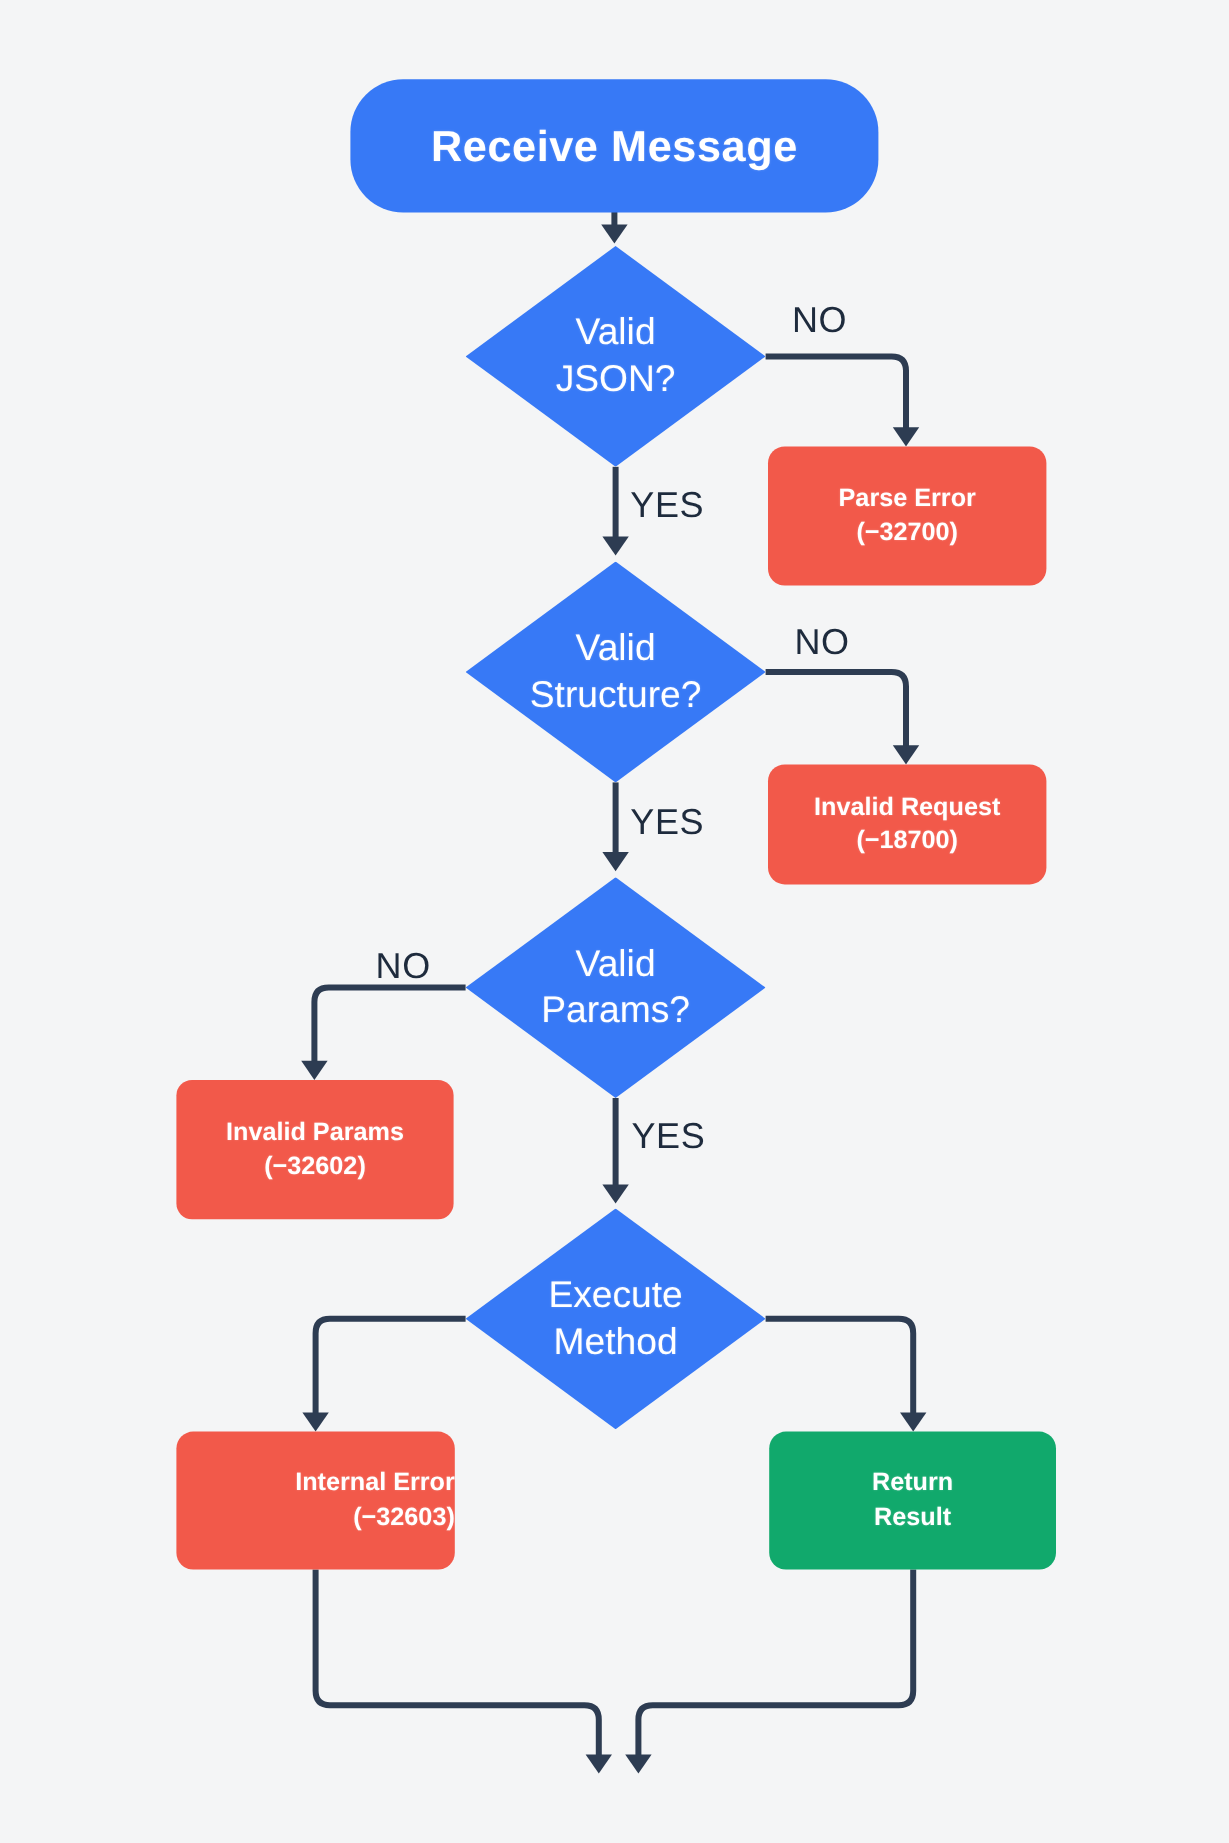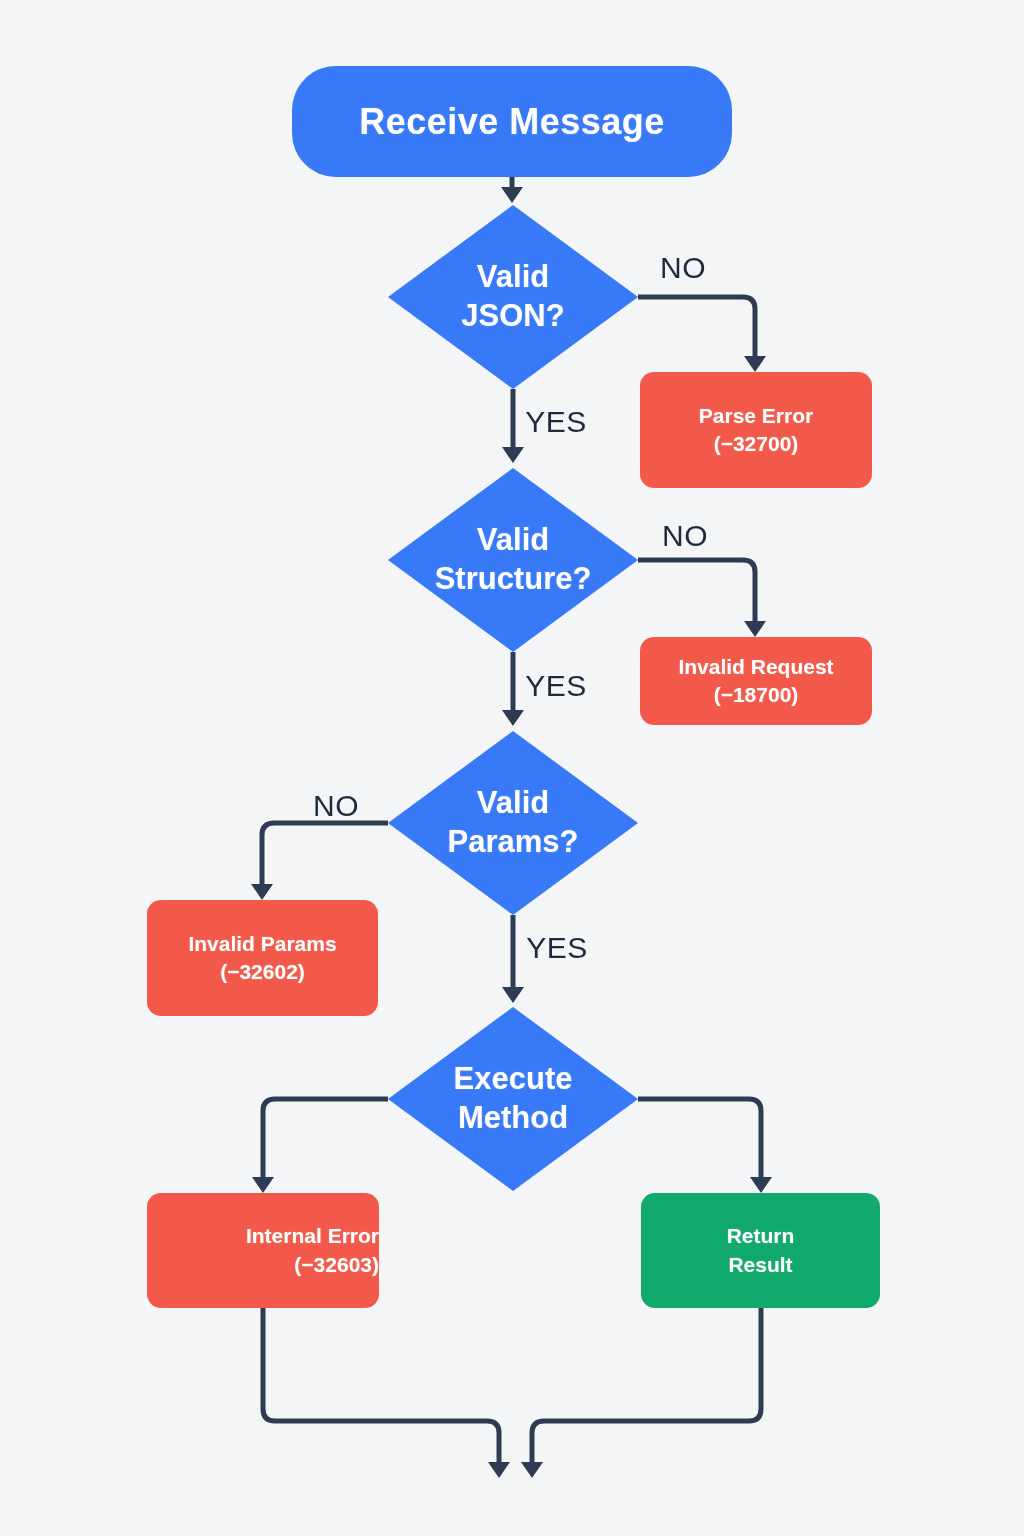--- a/index.html
+++ b/index.html
@@ -58,39 +58,39 @@
     font-size: 36px;
     font-weight: 700;
     letter-spacing: 0.5px;
   }
 
   .decision {
     width: 250px; height: 184px;
     background: var(--node-blue);
     clip-path: polygon(50% 0, 100% 50%, 50% 100%, 0 50%);
     font-size: 31px;
-    font-weight: 700;
+    font-weight: 400;
     line-height: 1.25;
   }
   .decision.d1 { left: 388px; top: 205px; }
   .decision.d2 { left: 388px; top: 468px; }
   .decision.d3 { left: 388px; top: 731px; }
   .decision.d4 { left: 388px; top: 1007px; }
 
   .outcome {
     border-radius: 14px;
     font-size: 21px;
     font-weight: 600;
     line-height: 1.35;
   }
   .outcome.error   { background: var(--node-red); }
   .outcome.success { background: var(--node-green); }
   .outcome.parse-error     { left: 640px; top: 372px;  width: 232px; height: 116px; }
-  .outcome.invalid-request { left: 640px; top: 637px;  width: 232px; height: 88px; }
-  .outcome.invalid-params  { left: 147px; top: 900px;  width: 231px; height: 116px; }
+  .outcome.invalid-request { left: 640px; top: 637px;  width: 232px; height: 100px; }
+  .outcome.invalid-params  { left: 147px; top: 900px;  width: 231px; height: 116px; border-radius: 13px; }
   .outcome.internal-error  { left: 147px; top: 1193px; width: 232px; height: 115px; align-items: flex-end; }
   .outcome.return-result   { left: 641px; top: 1193px; width: 239px; height: 115px; }
 
   .edge-label {
     position: absolute;
     transform: translate(-50%, -50%);
     color: var(--edge-label);
     font-size: 30px;
     font-weight: 400;
     letter-spacing: 0.5px;

